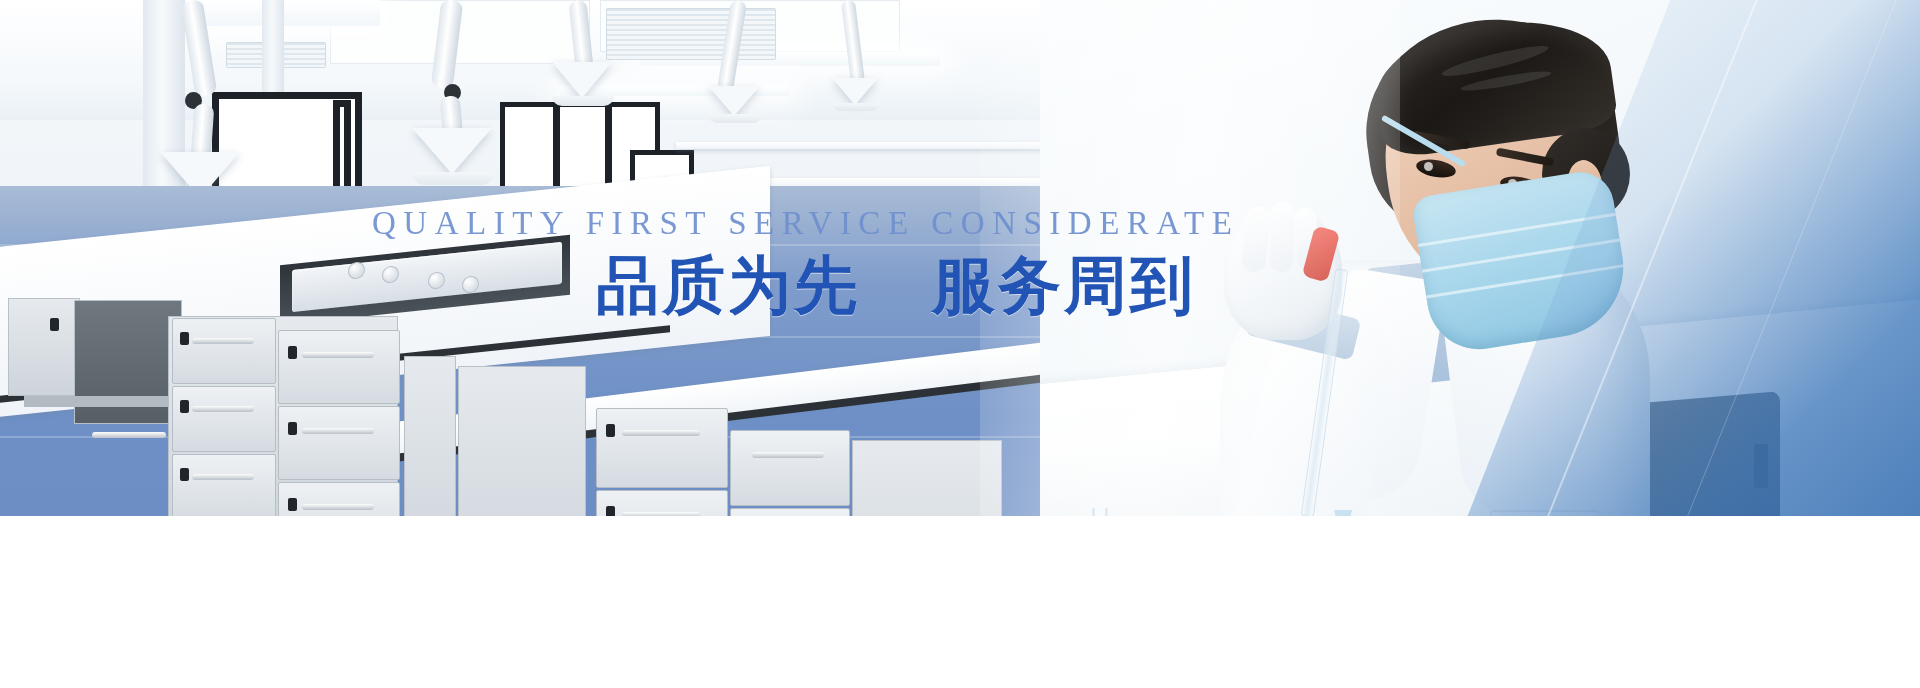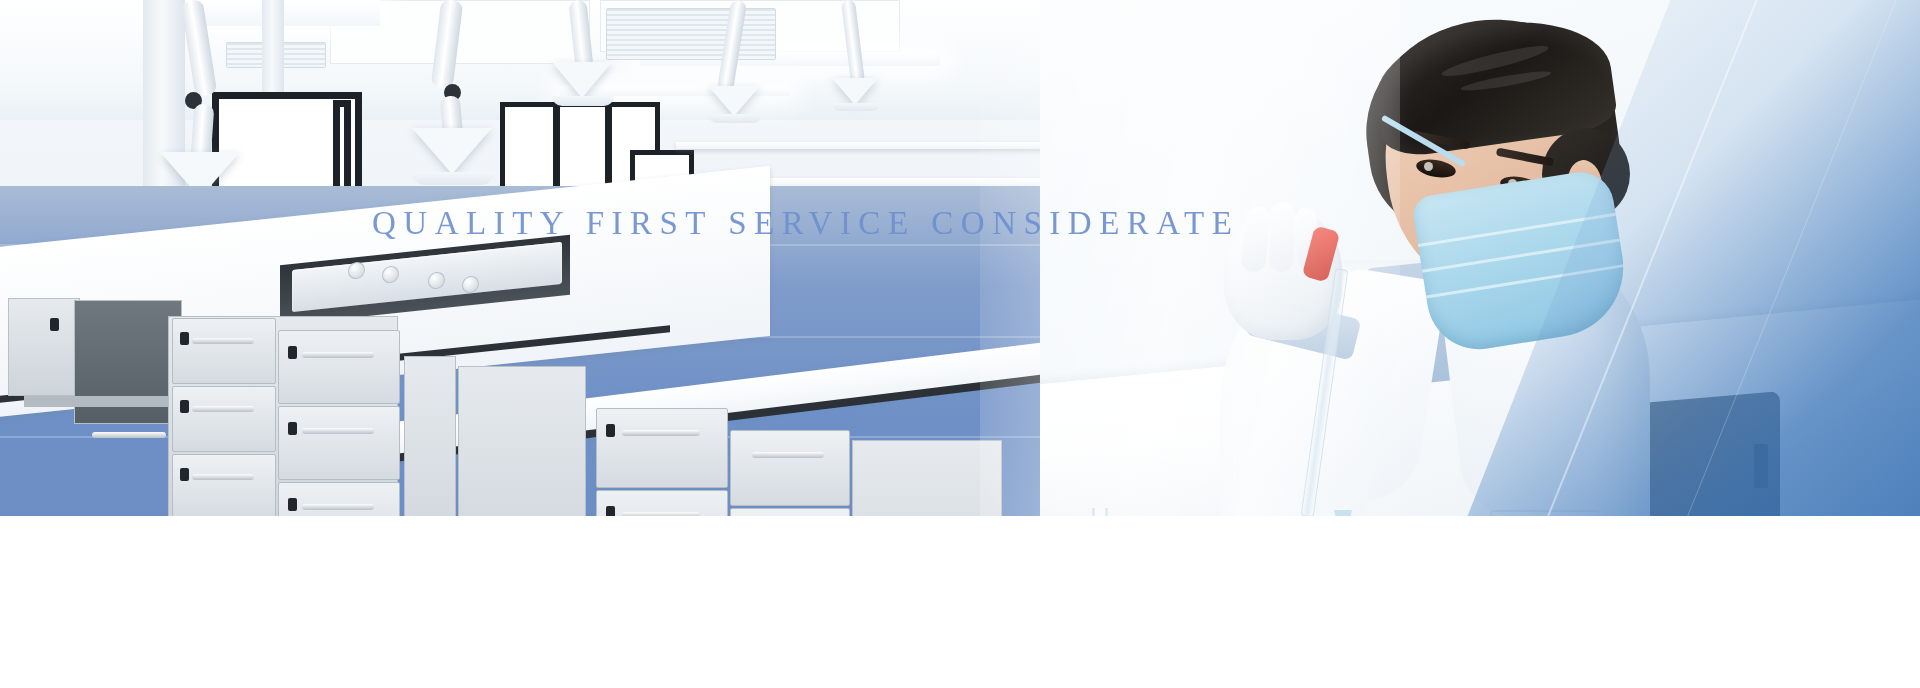--- a/index.html
+++ b/index.html
@@ -442,16 +442,21 @@
       <div class="wedge-line" style="left:190px;top:-40px;width:2px;height:900px;transform:rotate(22deg);"></div>
       <div class="wedge-line" style="left:330px;top:-40px;width:1px;height:900px;transform:rotate(22deg);opacity:.5;"></div>
     </div>
   </div>
 
   <div class="sheen"></div>
 
   <div class="text-layer">
     <div class="eyebrow">QUALITY FIRST SERVICE CONSIDERATE</div>
 
+    <div class="headline">
+      <span>品质为先</span>
+      <span class="sp"></span>
+      <span>服务周到</span>
+    </div>
 
   </div>
 
 </div>
 
 </body></html>

